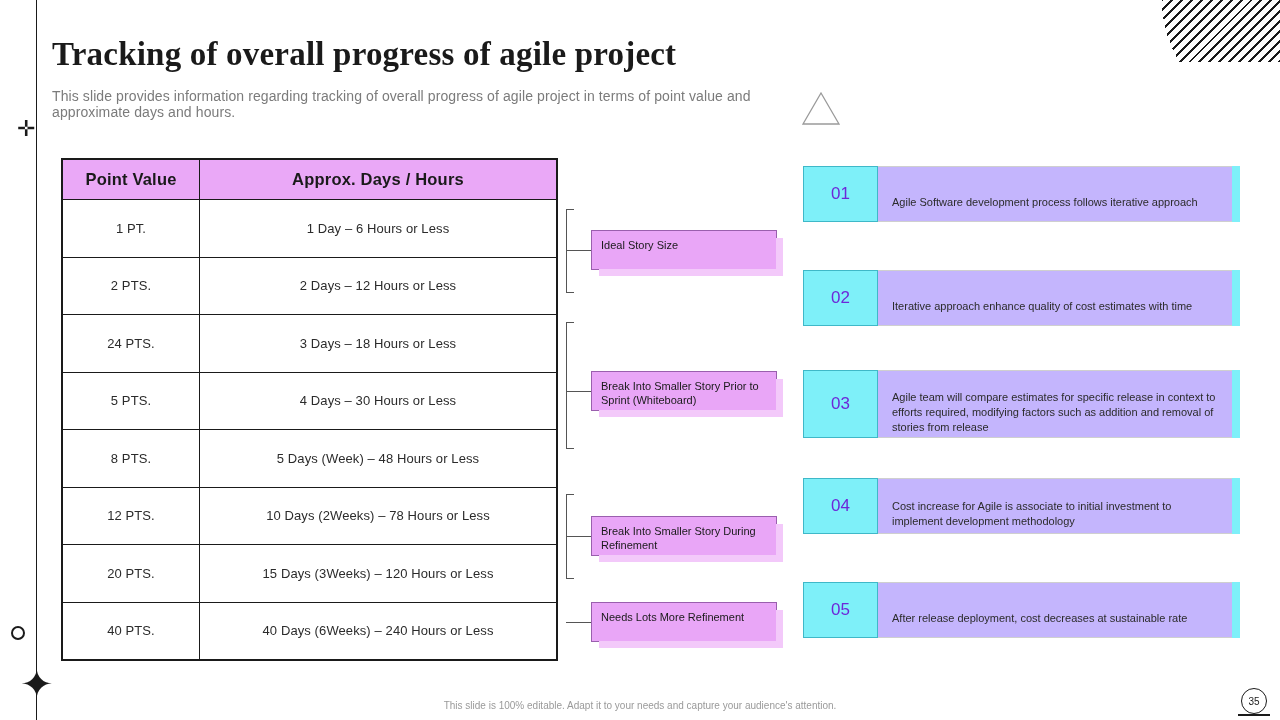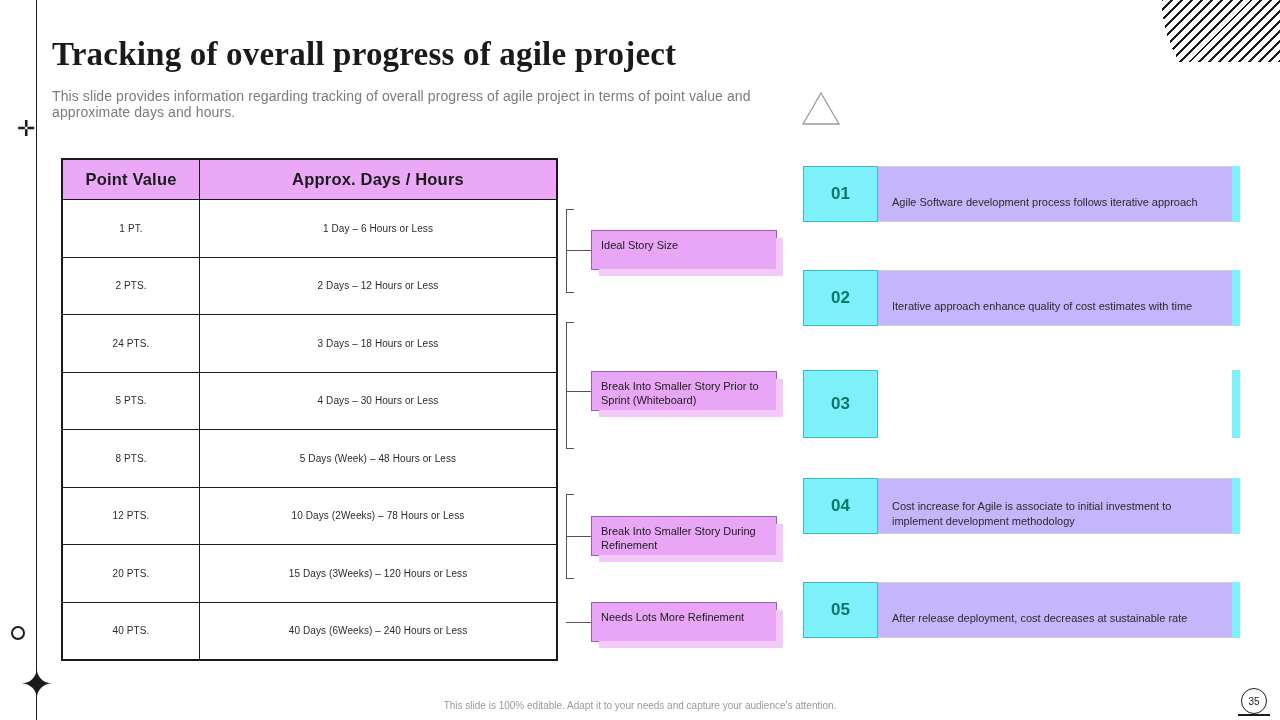--- a/index.html
+++ b/index.html
@@ -57,21 +57,21 @@
   }
   .table table { border-collapse:collapse; width:100%; }
   .table th {
     background:#eaa8f7; border:1px solid #1a1a1a;
     font-size:16.5px; font-weight:bold; color:#1a1a1a;
     height:40px; letter-spacing:0.2px;
   }
   .table th.c1 { width:137px;margin-top:21px; }
   .table td {
     border:1px solid #1a1a1a; height:57.5px;
-    font-size:10px; color:#2b2b2b; text-align:center;
+    font-size:13px; color:#2b2b2b; text-align:center;
     letter-spacing:0.1px;
   }
 
   
   .conn { position:absolute; background:#555; }
 
   
   .callout {
     position:absolute; background:#e9a6f7;
     border:1px solid #9a5fae;
@@ -86,21 +86,21 @@
     position:absolute; left:7px; right:-7px; bottom:-7px; height:7px;
     background:#f3c9fa;
   }
 
   
   .card { position:absolute; height:56px; }
   .card .num-box {
     position:absolute; left:0; top:0; width:75px; height:100%;
     background:#7ef0f9; border:1px solid #3fb8c8;
     display:flex; align-items:center; justify-content:center;
-    font-size:17px; font-weight:bold; color:#0f766e;
+    font-size:17px; font-weight:normal; color:#6d28d9;
   }
   .card .body {
     position:absolute; left:75px; top:0; right:0; height:100%;
     background:#c4b5fd; border:1px solid #cfcfcf; border-left:none;
     display:flex; align-items:center;
     padding:16px 14px 0 14px;
     font-size:11px; color:#2b2b2b; line-height:15px;
   }
   .card .cap {
     position:absolute; right:0; top:0; width:8px; height:100%;
@@ -228,20 +228,21 @@
 </div>
 
 <div class="card" style="left:803px; top:270px; width:437px;">
   <div class="num-box">02</div>
   <div class="body">Iterative approach enhance quality of cost estimates with time</div>
   <div class="cap"></div>
 </div>
 
 <div class="card" style="left:803px; top:370px; width:437px; height:68px;">
   <div class="num-box">03</div>
+  <div class="body">Agile team will compare estimates for specific release in context to efforts required,  modifying factors such as addition and removal  of stories from release</div>
   <div class="cap"></div>
 </div>
 
 <div class="card" style="left:803px; top:478px; width:437px;">
   <div class="num-box">04</div>
   <div class="body">Cost increase for Agile is associate to initial investment to implement development  methodology</div>
   <div class="cap"></div>
 </div>
 
 <div class="card" style="left:803px; top:582px; width:437px;">

